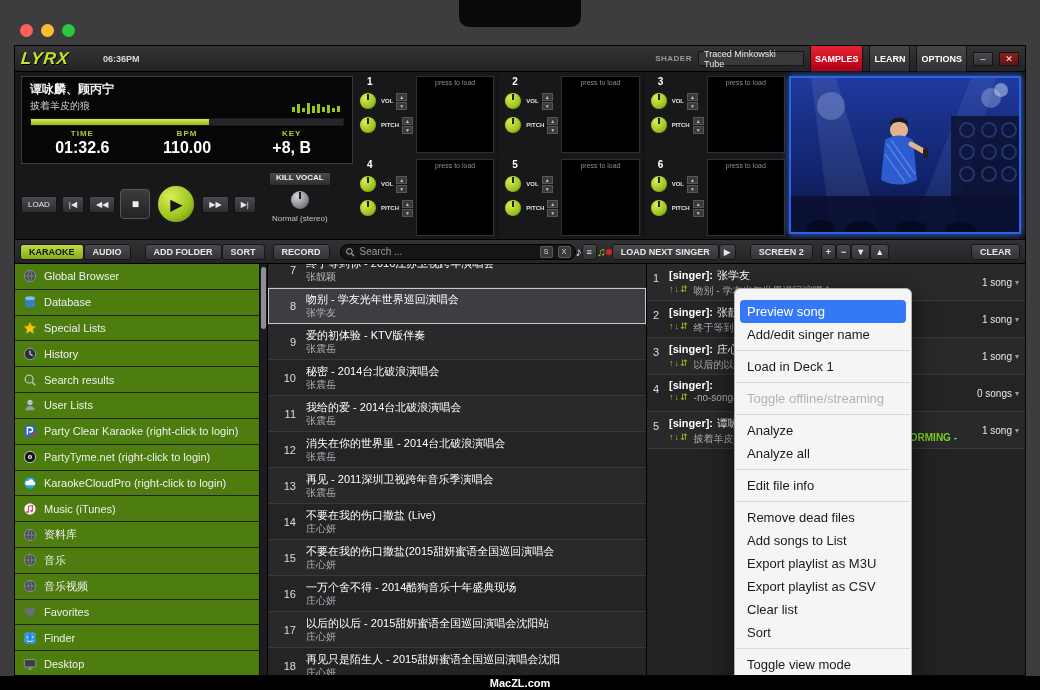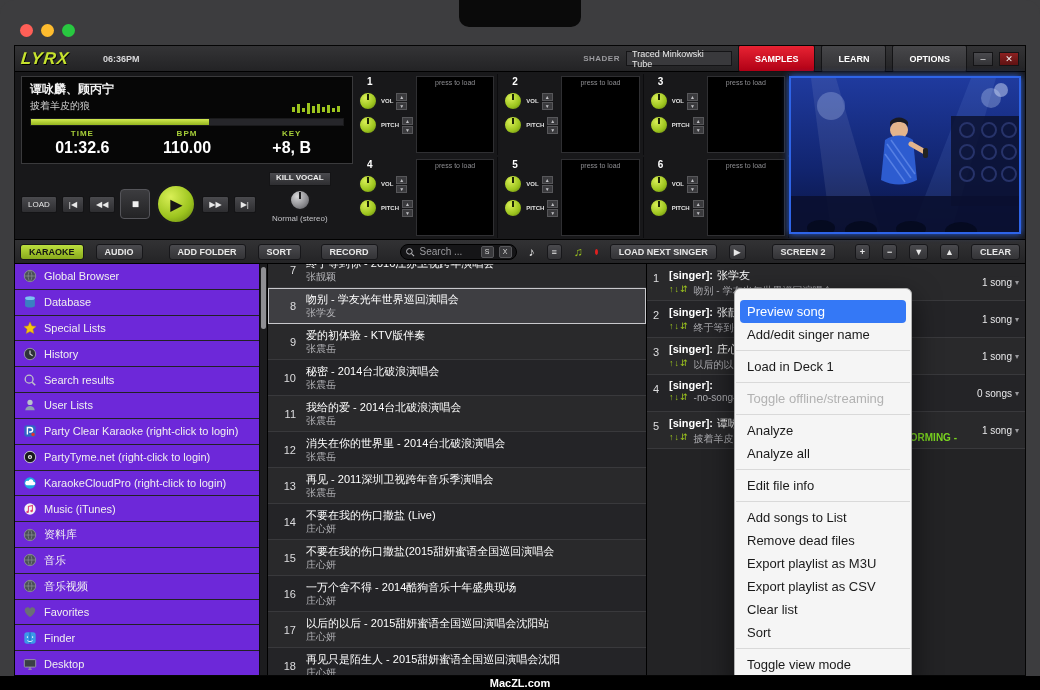--- a/index.html
+++ b/index.html
@@ -12,21 +12,21 @@
   .notch { position:absolute; left:459px; top:0; width:122px; height:27px; background:#0a0a0a; border-radius:0 0 10px 10px; }
   
   .app { position:absolute; left:14px; top:45px; width:1012px; height:631px; background:#1e1e20; border:1px solid #050505; overflow:hidden; }
   
   .app-header { height:26px; background:linear-gradient(#343436,#232325); border-bottom:1px solid #000; display:flex; align-items:center; padding:0 6px; gap:8px; }
   .logo { font-size:17px; font-weight:900; font-style:italic; color:#c6e22e; letter-spacing:1px; text-shadow:1px 1px 0 #000; transform:skew(-6deg); }
   .hdr-time { color:#d8d8da; font-size:9px; font-weight:bold; margin-left:26px; }
   .hdr-right { margin-left:auto; display:flex; align-items:center; gap:6px; }
   .shader-label { color:#9a9a9e; font-size:8px; font-weight:bold; letter-spacing:.5px; }
   .shader-box { width:106px; height:15px; background:#39393c; border:1px solid #141416; color:#e8e8e8; font-size:9px; display:flex; align-items:center; padding:0 5px; }
-  .hbtn { height:27px; padding:0 16px; font-size:9px; font-weight:bold; color:#fff; background:linear-gradient(#47474a,#323235); border:1px solid #141416; border-radius:2px; display:flex; align-items:center; }
+  .hbtn { height:27px; padding:0 4px; font-size:9px; font-weight:bold; color:#fff; background:linear-gradient(#47474a,#323235); border:1px solid #141416; border-radius:2px; display:flex; align-items:center; }
   .hbtn.red { background:linear-gradient(#e82333,#b00015); }
   .winbtn { width:20px; height:14px; background:linear-gradient(#4a4a4e,#333336); border:1px solid #141416; color:#eee; font-size:9px; display:flex; align-items:center; justify-content:center; }
   .winbtn.close { background:linear-gradient(#8c2020,#5f1212); }
   
   .deck-area { position:relative; height:168px; background:#18181a; border-bottom:1px solid #000; }
   .deck-display { position:absolute; left:6px; top:4px; width:332px; height:88px; background:#060606; border:1px solid #3a3a3c; padding:4px 8px; }
   .deck-artist { color:#f2f2f2; font-size:12px; font-weight:bold; white-space:nowrap; }
   .deck-title { color:#cfcfcf; font-size:10px; margin-top:1px; }
   .deck-wave { position:absolute; right:10px; top:24px; }
   .deck-progress { margin-top:5px; height:8px; background:#26262a; border:1px solid #1a1a1c; position:relative; }
@@ -54,33 +54,33 @@
   .knob::after { content:""; position:absolute; left:50%; top:1px; width:2px; height:6px; background:#1c2405; transform:translateX(-50%); }
   .klabel { font-size:6px; color:#e0e0e0; font-weight:bold; }
   .tiny-col { display:flex; flex-direction:column; gap:1px; }
   .tiny-btn { width:11px; height:8px; background:#3a3a3d; border:1px solid #57575a; color:#c0c0c4; font-size:5px; line-height:6px; text-align:center; }
   .slot-screen { flex:1; margin-left:2px; background:#000; border:1px solid #2f2f32; display:flex; justify-content:center; padding-top:2px; }
   .slot-hint { color:#8f8f93; font-size:7px; }
   
   .video { position:absolute; right:4px; top:4px; width:232px; height:158px; border:2px solid #2e64e8; box-shadow:0 0 7px #2e64e8; background:#0a1440; }
   .video svg { display:block; }
   
-  .toolbar { height:24px; background:linear-gradient(#323234,#242426); border-bottom:1px solid #000; display:flex; align-items:center; padding:0 5px; gap:12px; }
+  .toolbar { height:24px; background:linear-gradient(#323234,#242426); border-bottom:1px solid #000; display:flex; align-items:center; padding:0 5px; gap:0; }
   .tb { height:16px; padding:0 8px; font-size:9px; font-weight:bold; color:#e8e8e8; background:linear-gradient(#4a4a4e,#333336); border:1px solid #17171a; border-radius:3px; display:flex; align-items:center; white-space:nowrap; }
   .tb.green { background:linear-gradient(#bcdf3e,#88aa1c); color:#141414; }
   .tb.small { padding:0 4px; }
   .gap8{margin-left:8px} .gap14{margin-left:14px}
   .search { width:236px; height:16px; margin-left:10px; background:#151517; border:1px solid #000; border-radius:8px; display:flex; align-items:center; gap:5px; padding:0 4px; }
   .search-text { color:#9a9a9e; font-size:10px; flex:1; }
   .sx { width:13px; height:12px; background:#39393c; border:1px solid #57575a; color:#ddd; font-size:7px; display:flex; align-items:center; justify-content:center; border-radius:2px; }
   .glyph { color:#f0f0f0; font-size:12px; }
   .red-dot { width:6px; height:6px; border-radius:50%; background:#e02020; }
   
   .content { display:flex; height:413px; }
-  .sidebar { width:252px; display:flex; background:#6d28d9; }
+  .sidebar { width:252px; display:flex; background:#4d7c0f; }
   .side-rows { flex:1; display:grid; grid-template-rows:repeat(16,1fr); }
   .side-row { display:flex; align-items:center; gap:7px; padding-left:8px; border-bottom:1px solid #222224; color:#f0f0f0; font-size:11px; white-space:nowrap; overflow:hidden; }
   .side-row svg { flex:none; }
   .side-scroll { width:8px; background:#1c1c1e; position:relative; border-left:1px solid #0c0c0e; }
   .side-thumb { position:absolute; top:3px; left:1px; width:5px; height:62px; background:#8f8f93; border-radius:3px; }
   .songlist { width:380px; background:#252527; border-left:1px solid #000; border-right:1px solid #000; overflow:hidden; position:relative; }
   .song-rows { position:absolute; top:-12px; left:0; right:0; }
   .song-row { height:36px; display:flex; align-items:center; border-bottom:1px solid #39393c; padding:0 6px; background:#29292b; }
   .song-row:nth-child(even){ background:#242427; }
   .song-row.selected { background:#3e3e42; outline:1px solid #c8c8cc; outline-offset:-1px; }
@@ -699,22 +699,22 @@
       <div class="ctx-sep"></div>
       <div class="ctx-item">Load in Deck 1</div>
       <div class="ctx-sep"></div>
       <div class="ctx-item dis">Toggle offline/streaming</div>
       <div class="ctx-sep"></div>
       <div class="ctx-item">Analyze</div>
       <div class="ctx-item">Analyze all</div>
       <div class="ctx-sep"></div>
       <div class="ctx-item">Edit file info</div>
       <div class="ctx-sep"></div>
+      <div class="ctx-item">Remove dead files</div>
       <div class="ctx-item">Add songs to List</div>
-      <div class="ctx-item">Remove dead files</div>
       <div class="ctx-item">Export playlist as M3U</div>
       <div class="ctx-item">Export playlist as CSV</div>
       <div class="ctx-item">Clear list</div>
       <div class="ctx-item">Sort</div>
       <div class="ctx-sep"></div>
       <div class="ctx-item">Toggle view mode</div>
     </div>
 
   </div>
 

